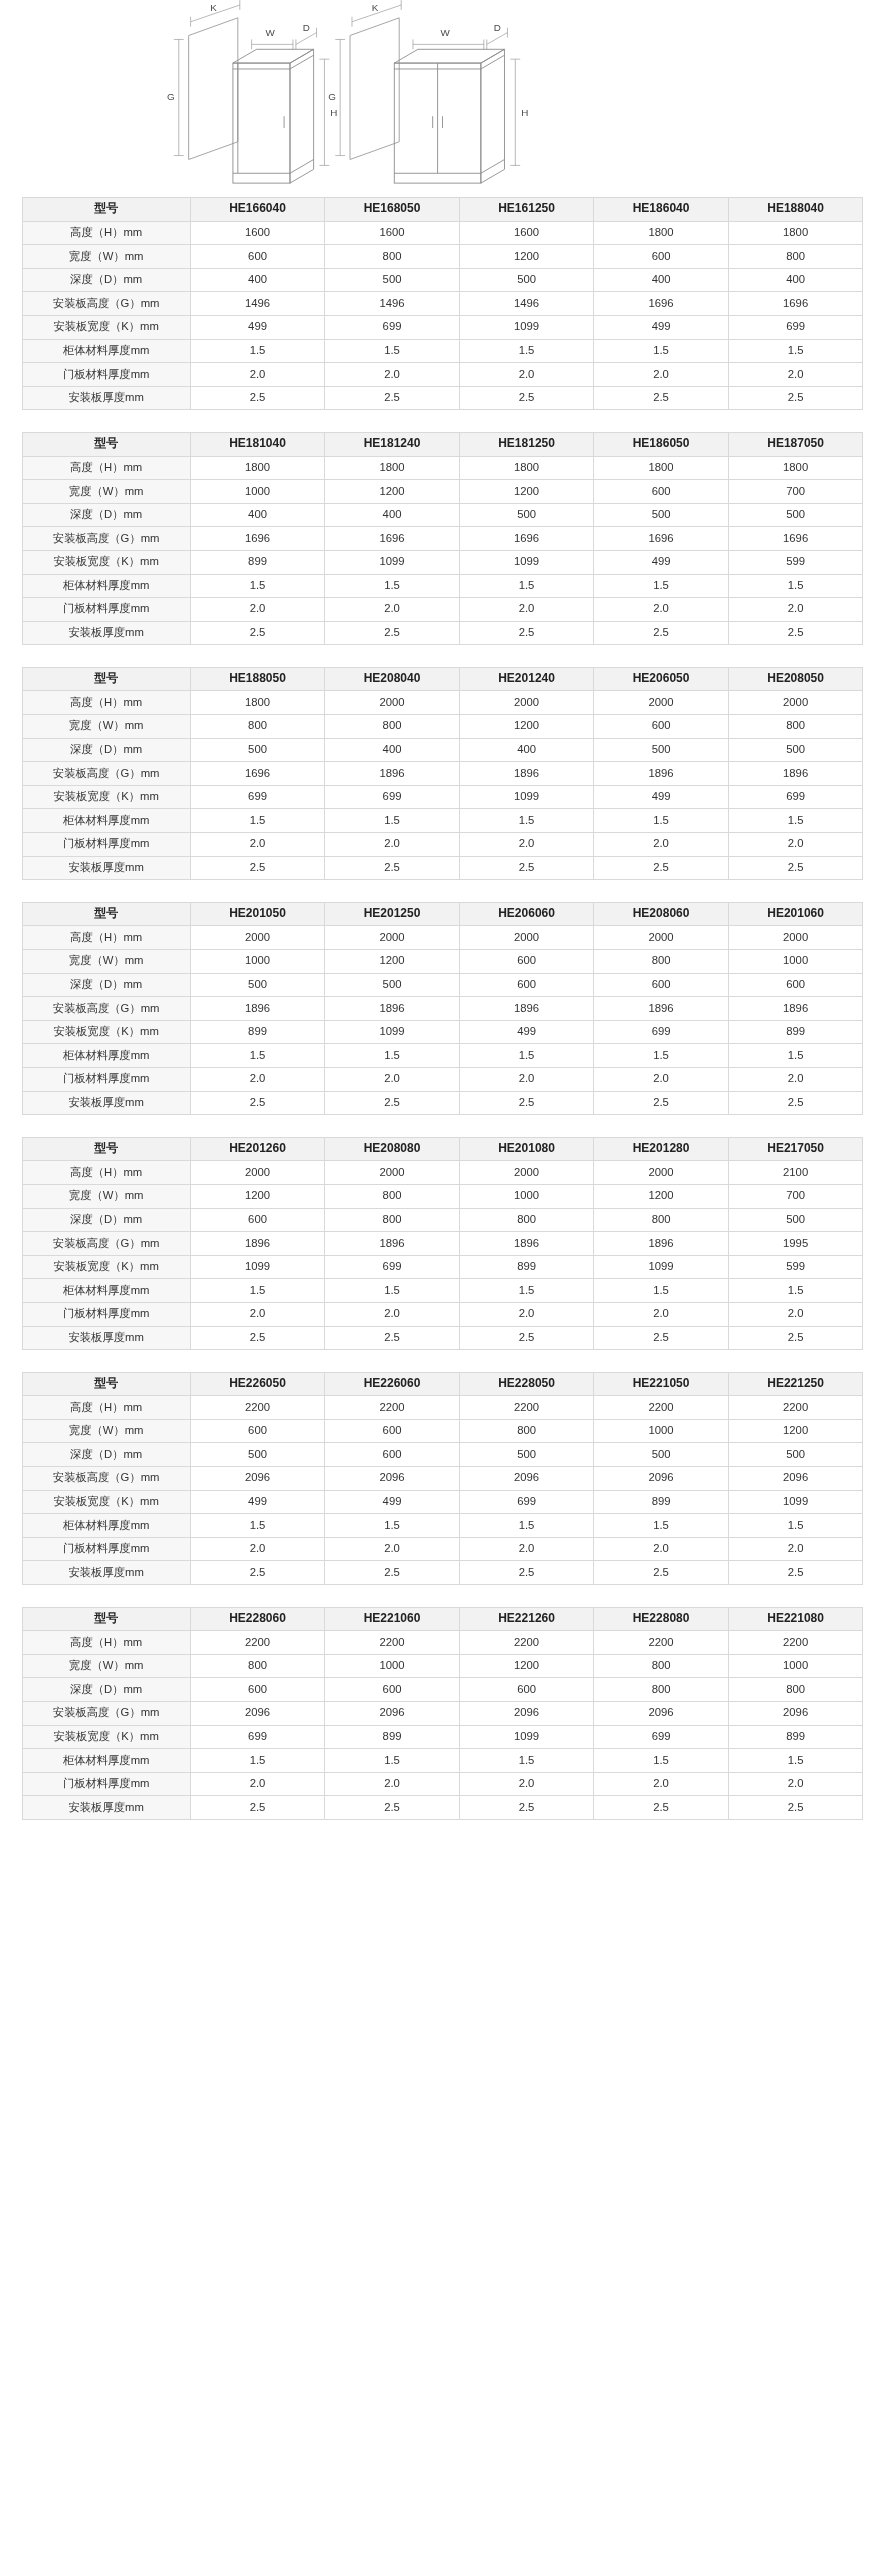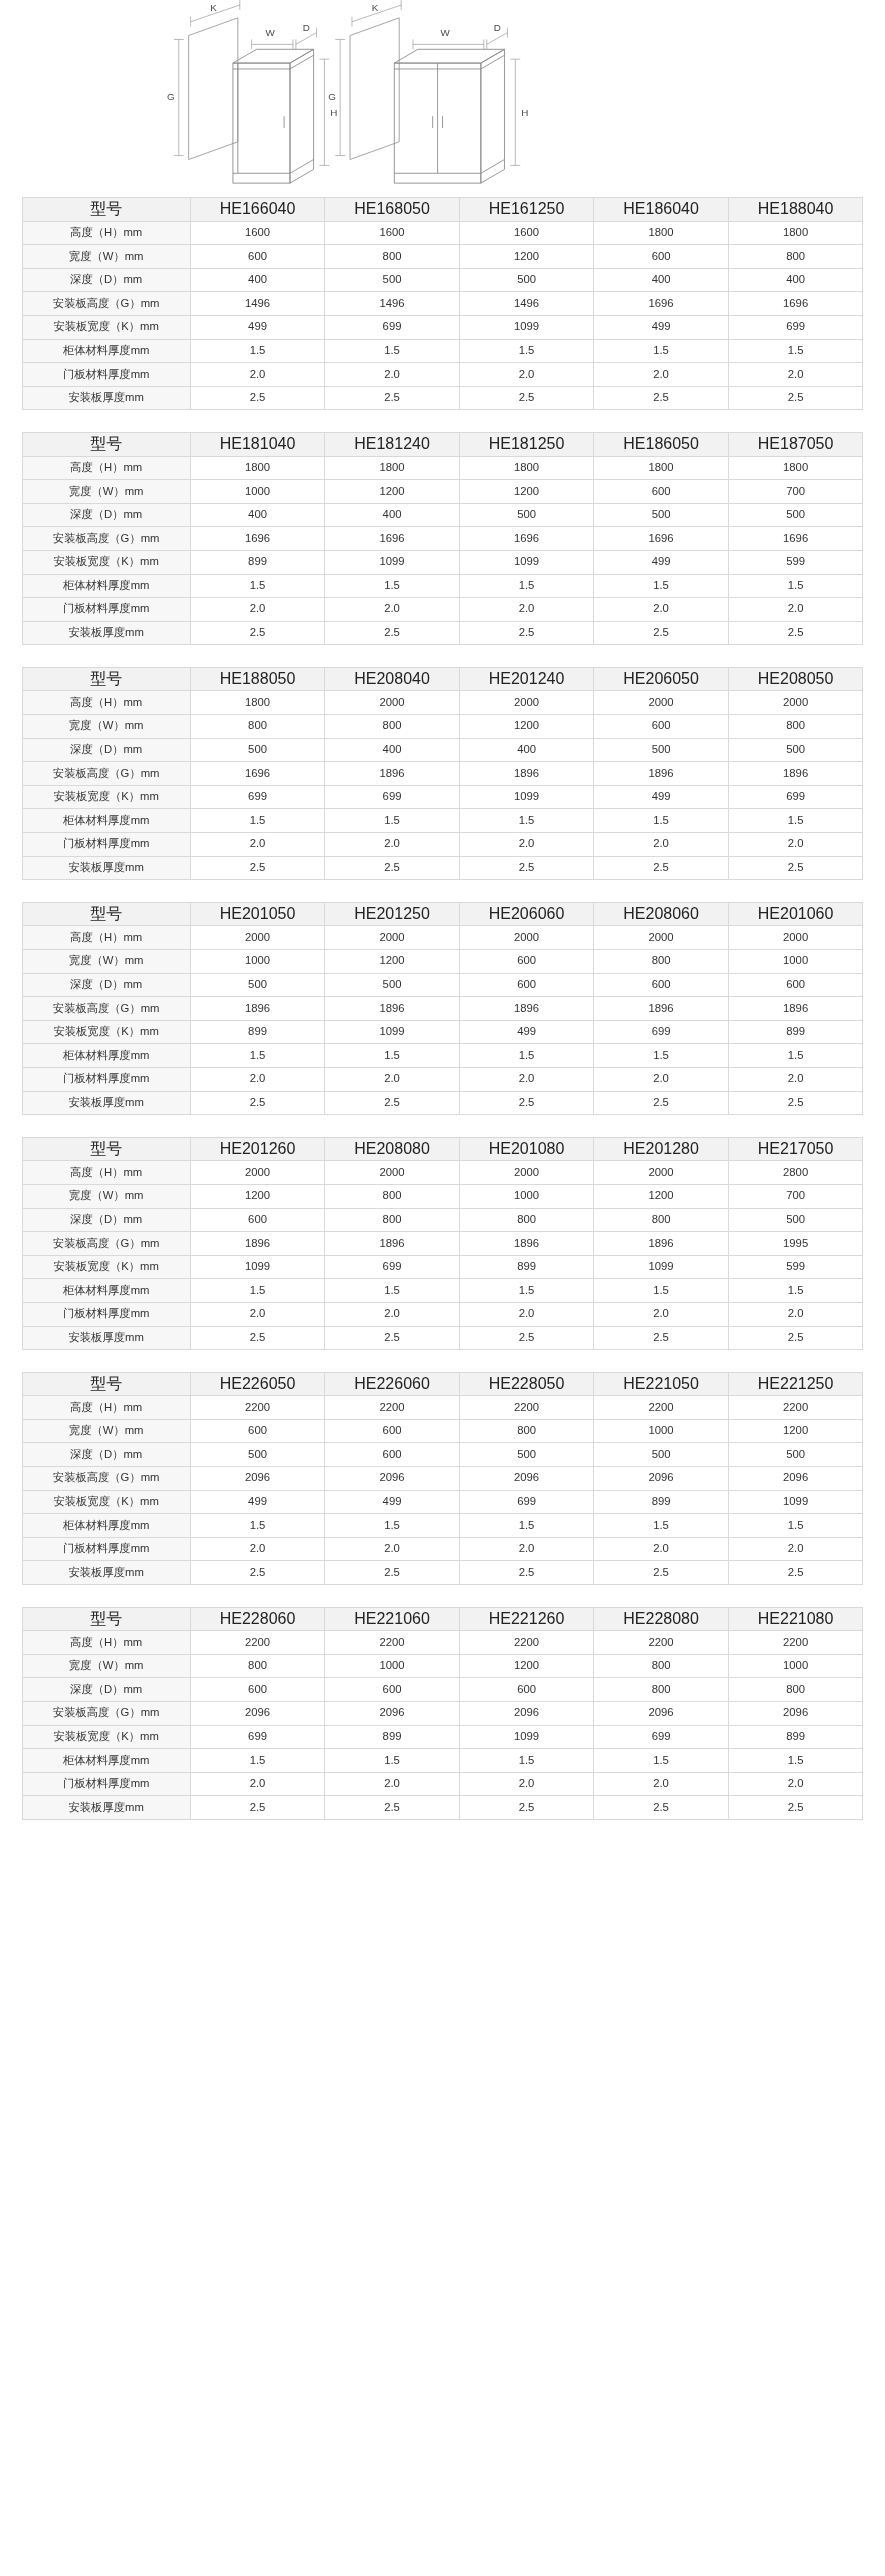--- a/index.html
+++ b/index.html
@@ -49,22 +49,22 @@
     font-weight: normal;
     text-align: center;
     height: 22.6px;
     padding: 0 2px;
     color: #333333;
     line-height: 13.8px;
     white-space: nowrap;
   }
   table.spec tr.header td {
     background: #f2f2f2;
-    font-weight: normal;
-    font-size: 16px;
+    font-weight: bold;
+    font-size: 12px;
     color: #222222;
   }
   table.spec td.rowlabel {
     background: #f7f7f7;
     font-size: 11.3px;
     color: #333333;
     text-align: center;
   }
   table.spec tr.header td.rowlabel {
     background: #f2f2f2;
@@ -555,21 +555,21 @@
           <td>HE201080</td>
           <td>HE201280</td>
           <td>HE217050</td>
         </tr>
         <tr>
           <td class="rowlabel">高度（H）mm</td>
           <td>2000</td>
           <td>2000</td>
           <td>2000</td>
           <td>2000</td>
-          <td>2800</td>
+          <td>2100</td>
         </tr>
         <tr>
           <td class="rowlabel">宽度（W）mm</td>
           <td>1200</td>
           <td>800</td>
           <td>1000</td>
           <td>1200</td>
           <td>700</td>
         </tr>
         <tr>

